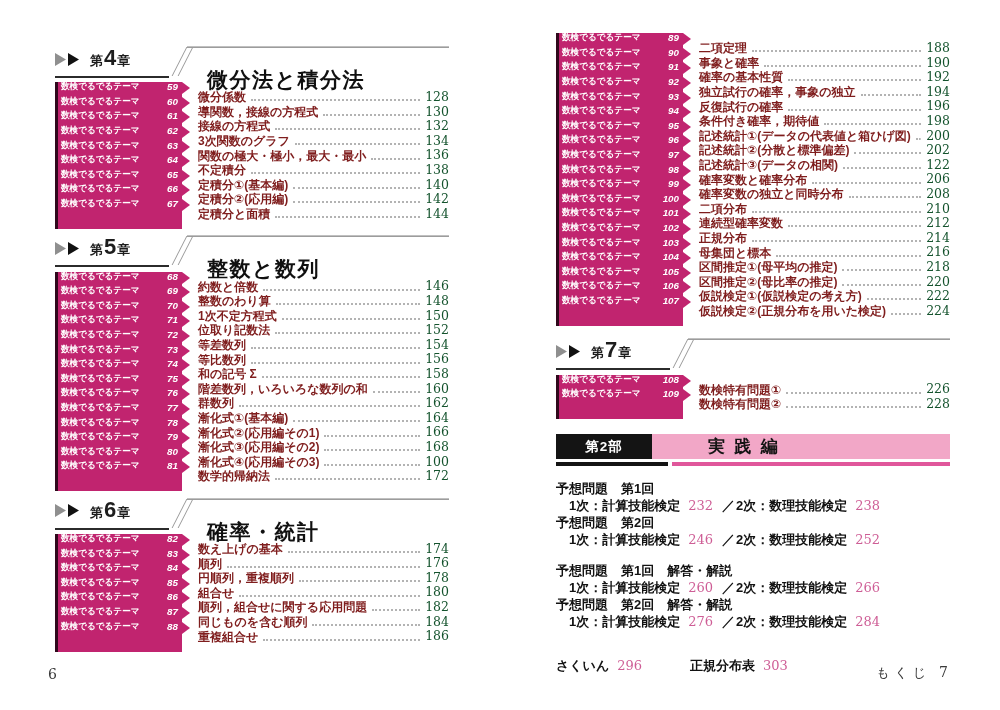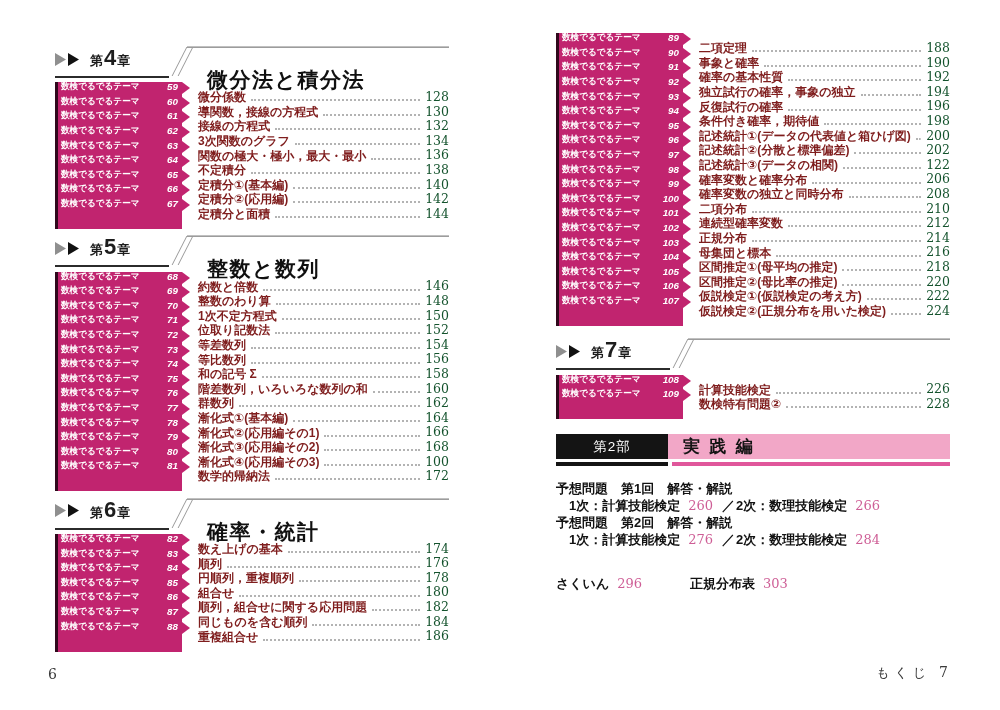--- a/index.html
+++ b/index.html
@@ -44,24 +44,24 @@
     border-left:8px solid #c1246f;}
   .theme-title{font-size:12px;font-weight:700;color:#7f1d1d;white-space:nowrap;line-height:1;}
   .leader{flex:1;min-width:4px;border-bottom:2px dotted #b3b3b3;margin:0 5px;
     transform:translateY(3px);}
   .theme-page{font-family:"DejaVu Serif",serif;font-size:12.5px;color:#14532d;
     min-width:23px;text-align:center;line-height:1;}
 
   
   .part-banner{margin-top:24px;}
   .part-row{display:flex;height:25px;}
-  .part-box{width:112px;background:#141414;color:#fff;display:flex;align-items:center;
-    justify-content:center;font-size:13.5px;font-weight:400;letter-spacing:1px;}
+  .part-box{width:96px;background:#141414;color:#fff;display:flex;align-items:center;
+    justify-content:center;font-size:13.5px;font-weight:700;letter-spacing:1px;}
   .part-strip{flex:1;background:#f2a7c7;display:flex;align-items:center;
-    padding-left:15px;}
+    padding-left:56px;}
   .part-title{font-family:"DejaVu Serif","Liberation Serif",serif;font-size:17px;
     font-weight:800;color:#141414;letter-spacing:0.55em;}
   .part-underline{display:flex;height:3.5px;margin-top:3px;}
   .pu-black{width:112px;background:#141414;}
   .pu-gap{width:4px;background:#fff;}
   .pu-pink{flex:1;background:#e0579b;}
 
   
   .practice{margin-top:14px;}
   .pr-group{margin-bottom:14px;}
@@ -721,21 +721,21 @@
         </div>
       </div>
       <div class="theme-list">
           <div class="theme-row">
             <span class="badge">
               <span class="badge-bar"></span>
               <span class="badge-label">数検でるでるテーマ</span>
               <span class="badge-num">108</span>
               <span class="badge-arrow"></span>
             </span>
-            <span class="theme-title">計算技能検定</span>
+            <span class="theme-title">数検特有問題①</span>
             <span class="leader"></span>
             <span class="theme-page">226</span>
           </div>
           <div class="theme-row">
             <span class="badge">
               <span class="badge-bar"></span>
               <span class="badge-label">数検でるでるテーマ</span>
               <span class="badge-num">109</span>
               <span class="badge-arrow"></span>
             </span>
@@ -755,20 +755,26 @@
       </div>
       <div class="part-underline">
         <div class="pu-black"></div>
           <div class="pu-gap"></div>
           <div class="pu-pink"></div>
       </div>
     </div>
 
     <div class="practice">
 
+      <div class="pr-group">
+        <div class="pr-heading">予想問題　第1回</div>
+        <div class="pr-detail"><span>1次：計算技能検定</span><span class="pr-num">232</span><span class="pr-sep">／</span><span>2次：数理技能検定</span><span class="pr-num">238</span></div>
+        <div class="pr-heading">予想問題　第2回</div>
+        <div class="pr-detail"><span>1次：計算技能検定</span><span class="pr-num">246</span><span class="pr-sep">／</span><span>2次：数理技能検定</span><span class="pr-num">252</span></div>
+      </div>
 
       <div class="pr-group">
         <div class="pr-heading">予想問題　第1回　解答・解説</div>
         <div class="pr-detail"><span>1次：計算技能検定</span><span class="pr-num">260</span><span class="pr-sep">／</span><span>2次：数理技能検定</span><span class="pr-num">266</span></div>
         <div class="pr-heading">予想問題　第2回　解答・解説</div>
         <div class="pr-detail"><span>1次：計算技能検定</span><span class="pr-num">276</span><span class="pr-sep">／</span><span>2次：数理技能検定</span><span class="pr-num">284</span></div>
       </div>
 
       <div class="index-line">
         <span>さくいん</span><span class="pr-num">296</span><span class="index-gap"></span><span>正規分布表</span><span class="pr-num">303</span>

